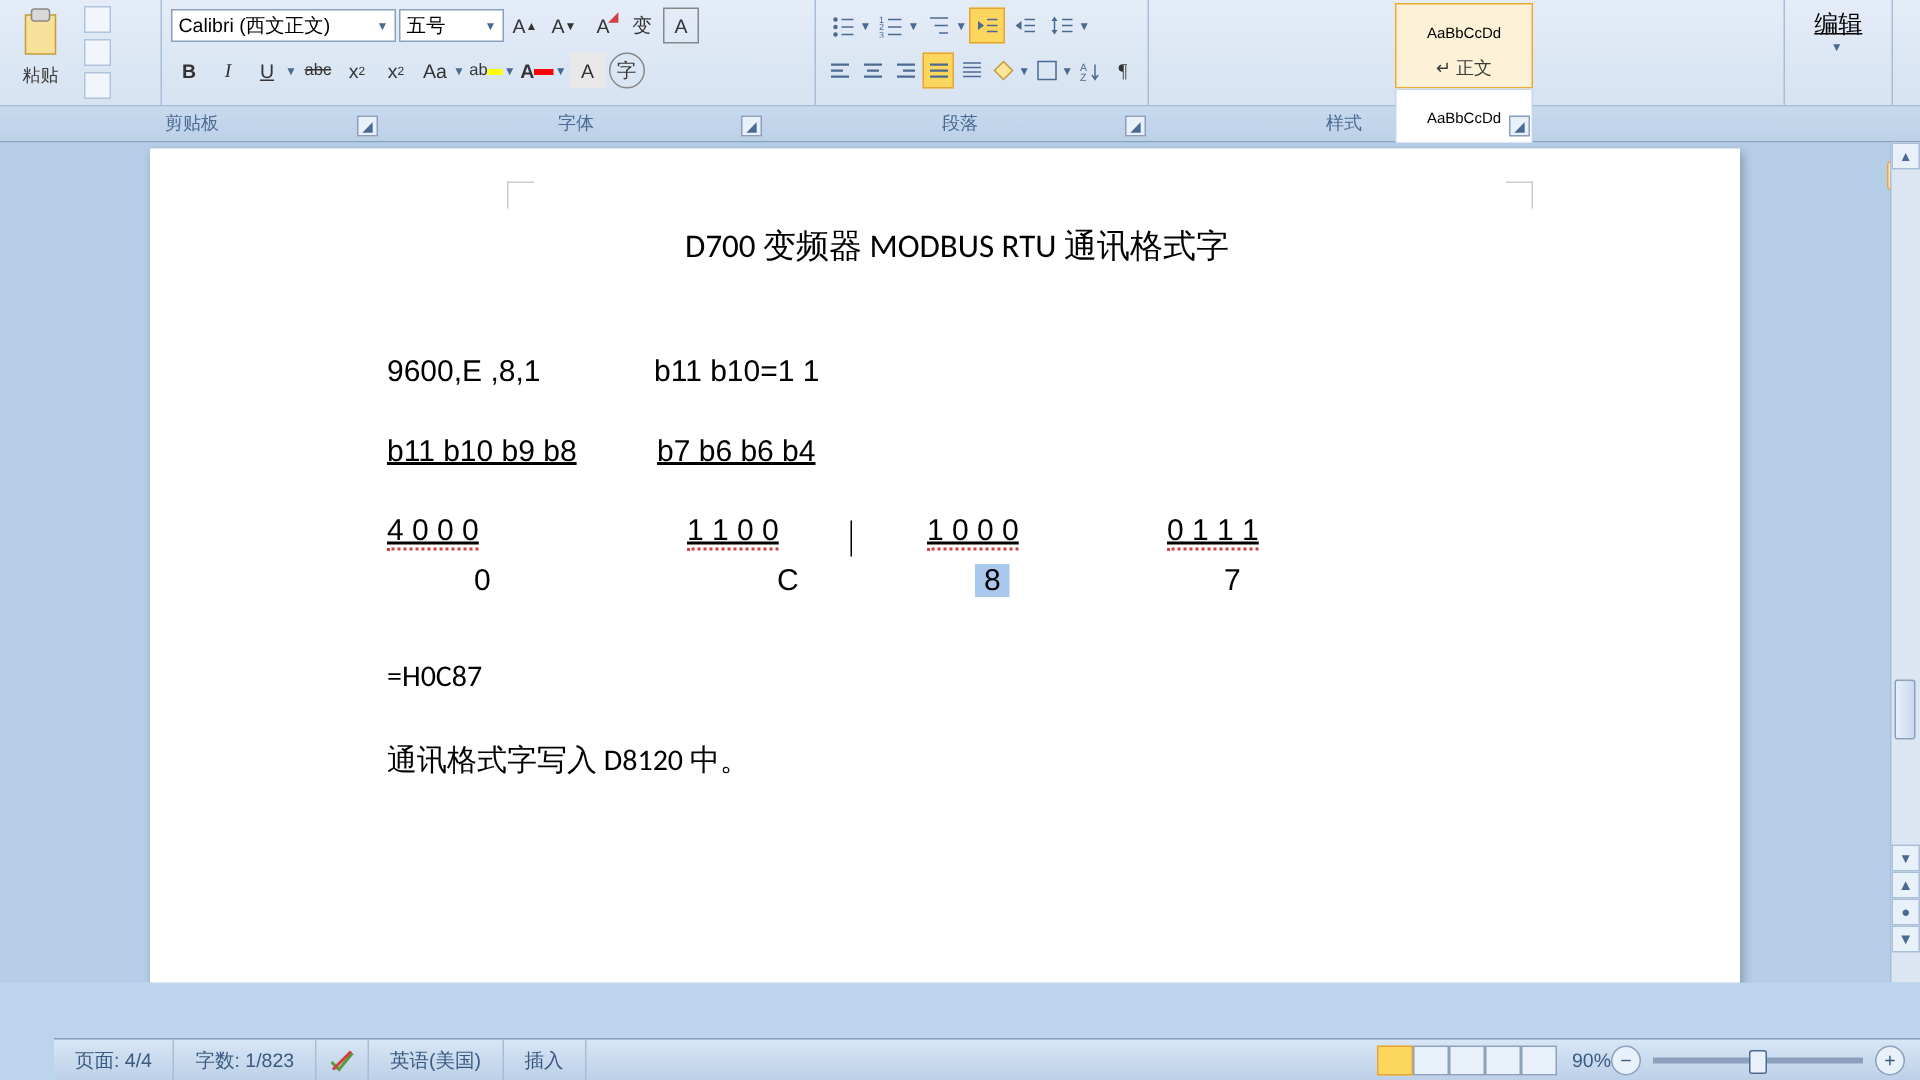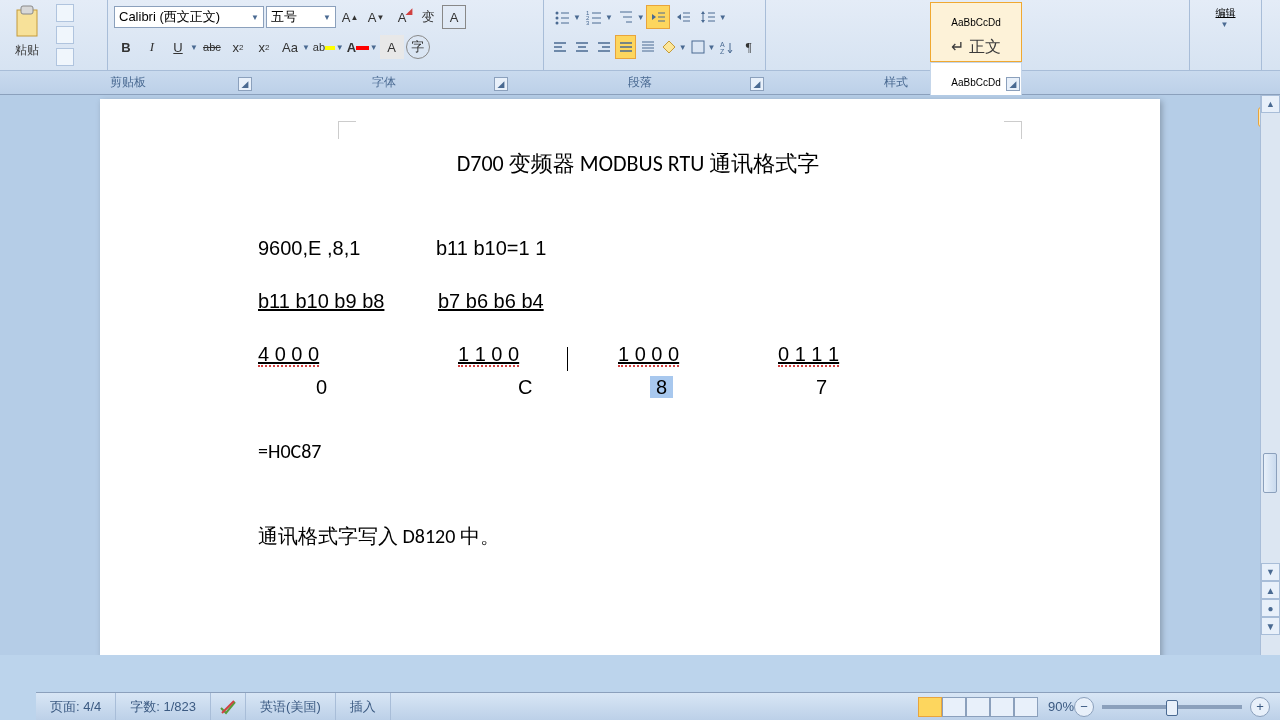--- a/index.html
+++ b/index.html
@@ -34,29 +34,29 @@
 
 .para-grp { width: 222px; padding: 2px 6px; }
 .para-row { display: flex; align-items: center; gap: 1px; height: 30px; }
 .btn.active { background: #fdd65e; border-color: #e8a43c; }
 
 .styles-grp { width: 424px; padding: 2px 4px; display: flex; align-items: center; }
 .style-box { width: 92px; height: 60px; border: 1px solid #c5d6ea; background: #fff; margin-right: 3px; text-align: center; padding: 4px 2px; }
 .style-box.sel { border-color: #f0a830; background: #fdf2d8; }
 .style-prev { font-size: 10px; height: 30px; display: flex; align-items: center; justify-content: center; overflow: hidden; }
 .style-prev.big { font-size: 22px; color: #1e4e79; font-weight: 600; }
-.style-nm { font-size: 16px; color: #3b3b3b; }
+.style-nm { font-size: 12px; color: #3b3b3b; }
 .style-scroll { width: 18px; display: flex; flex-direction: column; }
 .style-scroll .sb { height: 20px; border: 1px solid #a8bdd8; background: #e8f0fa; font-size: 8px; display: flex; align-items: center; justify-content: center; }
 .change-style { width: 60px; text-align: center; margin-left: 8px; }
 .change-style .icon { width: 34px; height: 30px; margin: 0 auto; }
 .change-style .lbl { font-size: 12px; line-height: 14px; }
 
 .edit-grp { width: 72px; text-align: center; padding-top: 6px; }
-.edit-grp .lbl { font-size: 10px; text-decoration: underline; }
+.edit-grp .lbl { font-size: 16px; text-decoration: underline; }
 
 .doc-area { position: relative; height: 560px; background: #b5cde7; overflow: hidden; }
 .page { position: absolute; left: 100px; top: 4px; width: 1060px; height: 640px; background: #fff; box-shadow: 2px 2px 6px rgba(0,0,0,0.25); }
 .margin-mark { position: absolute; top: 22px; width: 18px; height: 18px; }
 .margin-mark.left { left: 238px; border-left: 1px solid #ccc; border-top: 1px solid #ccc; }
 .margin-mark.right { right: 138px; border-right: 1px solid #ccc; border-top: 1px solid #ccc; }
 
 .content { position: absolute; left: 158px; top: 50px; width: 760px; color: #000; }
 .doc-title { text-align: center; font-size: 22px; font-family: "Calibri", "Microsoft YaHei"; margin-bottom: 58px; }
 .line { font-size: 20px; font-family: Calibri, Arial; margin-bottom: 30px; display: flex; }
@@ -350,21 +350,21 @@
         <span class="seg" style="position:relative"><span style="margin-left:20px" class="uline-txt squig">1 1 0 0</span><span class="cursor" style="position:absolute;right:48px;top:4px"></span></span>
         <span class="seg" style="width:160px"><span class="uline-txt squig">1 0 0 0</span></span>
         <span class="seg"><span class="uline-txt squig">0 1 1 1</span></span>
       </div>
       <div class="line hex-row" style="margin-bottom:40px">
         <span class="seg" style="padding-left:58px">0</span>
         <span class="seg" style="padding-left:80px">C</span>
         <span class="seg" style="width:160px;padding-left:32px"><span class="selbk">8</span></span>
         <span class="seg" style="padding-left:38px">7</span>
       </div>
-      <div class="line" style="margin-bottom:60px">=H0C87</div>
+      <div class="line" style="margin-bottom:30px">=H0C87</div>
       <div class="line">通讯格式字写入 D8120 中。</div>
     </div>
   </div>
   <div class="opt-btn"></div>
   <div class="vscroll">
     <div class="arr">▲</div>
     <div class="track">
         <div class="thumb" style="top:340px;height:40px"></div>
       </div>
     <div class="arr">▼</div>

